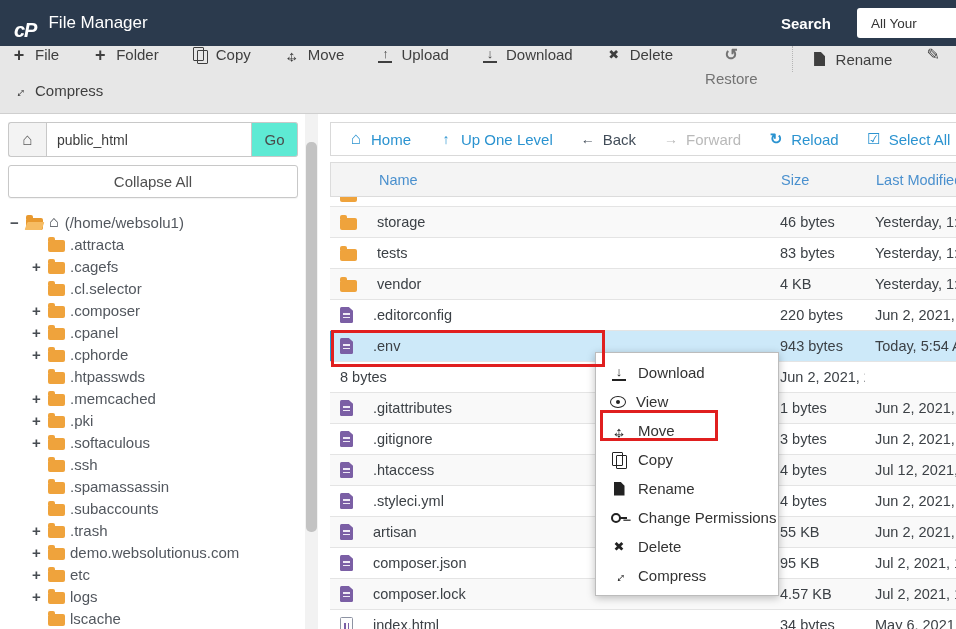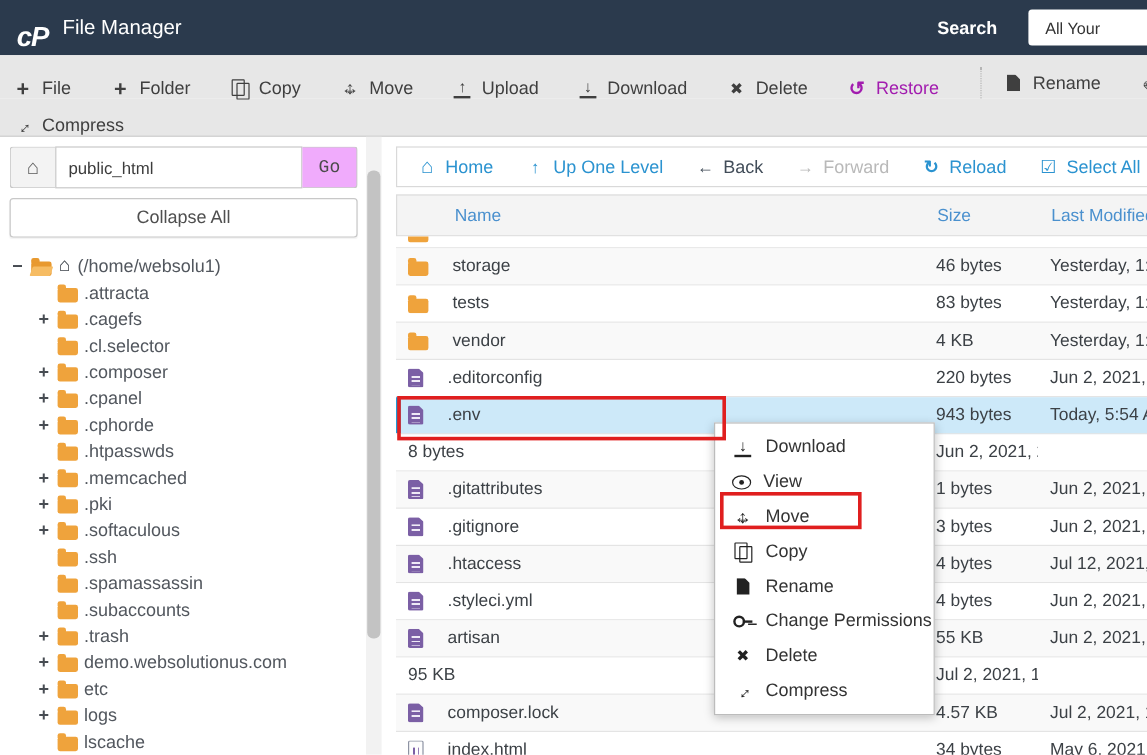--- a/index.html
+++ b/index.html
@@ -1,33 +1,33 @@
 <!DOCTYPE html>
 <html><head>
 <meta charset="utf-8">
 <style>
   * { margin:0; padding:0; box-sizing:border-box; }
   html,body { width:956px; height:629px; overflow:hidden; background:#fff;
     font-family:"Liberation Sans", sans-serif; position:relative; }
 
   
   .topbar { height:46px; background:#2b3a4d; display:flex; align-items:center; padding:0 14px; color:#fff; }
-  .logo { font-style:italic; font-weight:900; font-size:23px; letter-spacing:-1px; margin-right:12px;margin-top:14px; }
+  .logo { font-style:italic; font-weight:900; font-size:20px; letter-spacing:-1px; margin-right:12px;margin-top:14px; }
   .apptitle { font-size:17px; font-weight:400; }
   .topbar .spacer { flex:1; }
   .search-label { font-size:15px; font-weight:700; margin-right:26px; }
   .search-scope { background:#fff; color:#333; border-radius:3px; height:30px; min-width:150px;
     display:flex; align-items:center; padding:0 14px; font-size:13.5px; margin-right:-65px; }
 
   
-  .toolbar { background:#e7e7e7; display:flex; align-items:flex-end; padding:0 10px; color:#3f3f3f; }
+  .toolbar { background:#e7e7e7; display:flex; align-items:flex-start; padding:0 10px; color:#3f3f3f; }
   .toolbar.r1 { height:36px; border-bottom:0; gap:32px; }
   .toolbar.r2 { height:32px; border-bottom:1px solid #cfcfcf; gap:32px; }
   .tb-item { display:flex; align-items:center; gap:7px; font-size:15px; white-space:nowrap; cursor:pointer; }
-  .tb-item.disabled { color:#a21caf; }
+  .tb-item.disabled { color:#737373;flex-direction:column; }
   .tb-item.sep-before { border-left:1px dotted #b5b5b5; padding-left:18px; margin-left:2px; height:26px; }
 
   
   .ic { display:inline-flex; width:18px; height:17px; align-items:center; justify-content:center;
         position:relative; flex:0 0 auto; font-style:normal; }
   .ic-plus::before { content:"+"; font-weight:900; font-size:18px; line-height:1; }
   .ic-copy::before { content:""; position:absolute; left:2px; top:1px; width:9px; height:12px;
      border:1.6px solid currentColor; border-radius:1px; }
   .ic-copy::after  { content:""; position:absolute; left:6px; top:4px; width:9px; height:12px;
      border:1.6px solid currentColor; border-radius:1px; }
@@ -82,22 +82,22 @@
   .content { display:flex; height:515px; }
   .sidebar { width:318px; position:relative; padding:8px 20px 0 8px; flex:0 0 auto; }
   .main { flex:1; padding:8px 0 0 12px; position:relative; }
 
   
   .pathbar { display:flex; height:35px; }
   .pathbar .homebtn { width:38px; background:#f3f3f3; border:1px solid #c8c8c8; border-right:0;
      border-radius:3px 0 0 3px; display:flex; align-items:center; justify-content:center; color:#5a5a5a; cursor:pointer; }
   .pathbar input { flex:1; border:1px solid #c8c8c8; font-size:14px; padding:0 10px; color:#3c3c3c;
      font-family:"Liberation Sans",sans-serif; outline:none; min-width:0; }
-  .pathbar .gobtn { width:46px; background:#f0abfc; border:1px solid #c8c8c8; border-left:0;
-     border-radius:0 3px 3px 0; font-size:15px; color:#4a4a4a; cursor:pointer;font-family:Liberation Mono, monospace; }
+  .pathbar .gobtn { width:46px; background:#5eead4; border:1px solid #c8c8c8; border-left:0;
+     border-radius:0 3px 3px 0; font-size:15px; color:#4a4a4a; cursor:pointer; }
   .collapsebtn { margin-top:8px; width:100%; height:33px; background:#fff; border:1px solid #c8c8c8;
      border-radius:3px; font-size:15px; color:#4f4f4f; cursor:pointer; box-shadow:0 1px 1px rgba(0,0,0,.05); }
   .tree { margin-top:13px; font-size:15px; color:#52575e; }
   .tree-row { display:flex; align-items:center; height:22px; gap:5px; cursor:pointer; white-space:nowrap; }
   .tree-row .exp { width:13px; text-align:center; font-weight:700; color:#474c52; flex:0 0 auto; }
   .tree-row.lvl1 { padding-left:22px; }
   .tree-row .home-glyph { font-size:16px; font-weight:700; color:#3e444b; margin:0 1px; }
   .sb-scroll { position:absolute; right:0; top:0; width:13px; height:515px; background:#f2f2f2; }
   .sb-thumb { position:absolute; right:1px; top:28px; width:11px; height:390px; background:#c3c3c3; border-radius:5px; }
 
@@ -450,20 +450,24 @@
         </div>
         <div class="frow">
           <div class="c-name">
             <span class="ic ic-file"></span>
             <span>artisan</span>
           </div>
           <div class="c-size">55 KB</div>
           <div class="c-mod">Jun 2, 2021, 2</div>
         </div>
         <div class="frow">
+          <div class="c-name">
+            <span class="ic ic-file"></span>
+            <span>composer.json</span>
+          </div>
           <div class="c-size">95 KB</div>
           <div class="c-mod">Jul 2, 2021, 1</div>
         </div>
         <div class="frow">
           <div class="c-name">
             <span class="ic ic-file"></span>
             <span>composer.lock</span>
           </div>
           <div class="c-size">4.57 KB</div>
           <div class="c-mod">Jul 2, 2021, 1</div>

